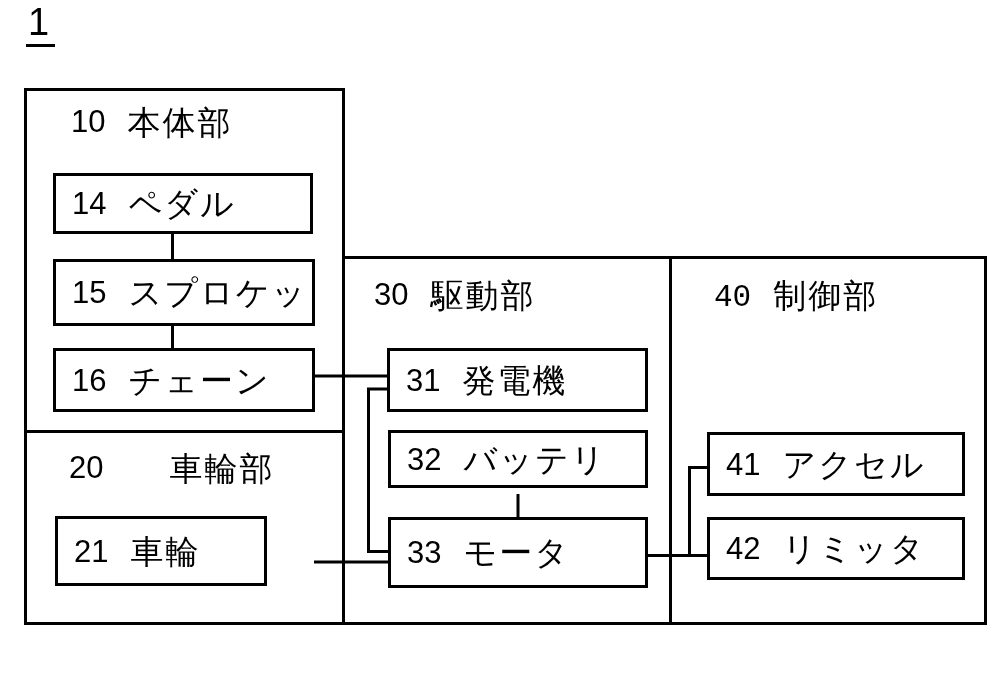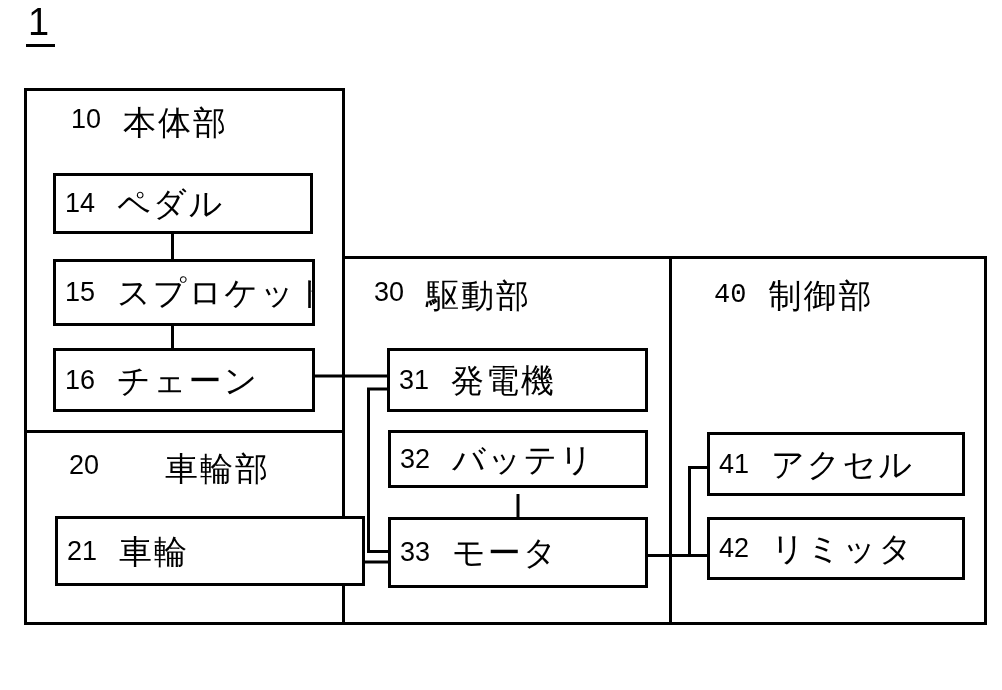--- a/index.html
+++ b/index.html
@@ -9,23 +9,23 @@
   }
   .figno{
     position:absolute;left:26px;top:2px;font-size:38px;line-height:1.1;
     border-bottom:3px solid #000;padding:0 6px 0 2px;
   }
   .wires{position:absolute;left:0;top:0;}
   .gbox{position:absolute;border:3px solid #000;box-sizing:border-box;background:transparent;}
   .gtitle{display:flex;align-items:flex-start;}
   .ibox{
     position:absolute;border:3px solid #000;box-sizing:border-box;background:#ffffff;
-    display:flex;align-items:center;padding-left:9px;white-space:nowrap;overflow:hidden;
+    display:flex;align-items:center;padding-left:16px;white-space:nowrap;overflow:hidden;
   }
-  .num{font-size:27px;line-height:1;margin-right:22px;}
+  .num{font-size:31px;line-height:1;margin-right:22px;}
   .nm{font-size:33px;line-height:1;letter-spacing:2px;}
 </style>
 </head>
 <body>
 
 <div id="canvas">
 
   <span class="figno">1</span>
 
   <svg class="wires" width="1002" height="690" viewBox="0 0 1002 690" fill="none" stroke="#000000" stroke-width="3">
@@ -75,21 +75,21 @@
   <div class="ibox" style="left:53px;top:259px;width:262px;height:67px;">
     <span class="num">15</span>
       <span class="nm">スプロケット</span>
   </div>
 
   <div class="ibox" style="left:53px;top:348px;width:262px;height:64px;">
     <span class="num">16</span>
       <span class="nm">チェーン</span>
   </div>
 
-  <div class="ibox" style="left:55px;top:516px;width:310px;height:70px;">
+  <div class="ibox" style="left:55px;top:516px;width:212px;height:70px;">
     <span class="num">21</span>
       <span class="nm">車輪</span>
   </div>
 
   <div class="ibox" style="left:387px;top:348px;width:261px;height:64px;">
     <span class="num">31</span>
       <span class="nm">発電機</span>
   </div>
 
   <div class="ibox" style="left:388px;top:430px;width:260px;height:58px;">

